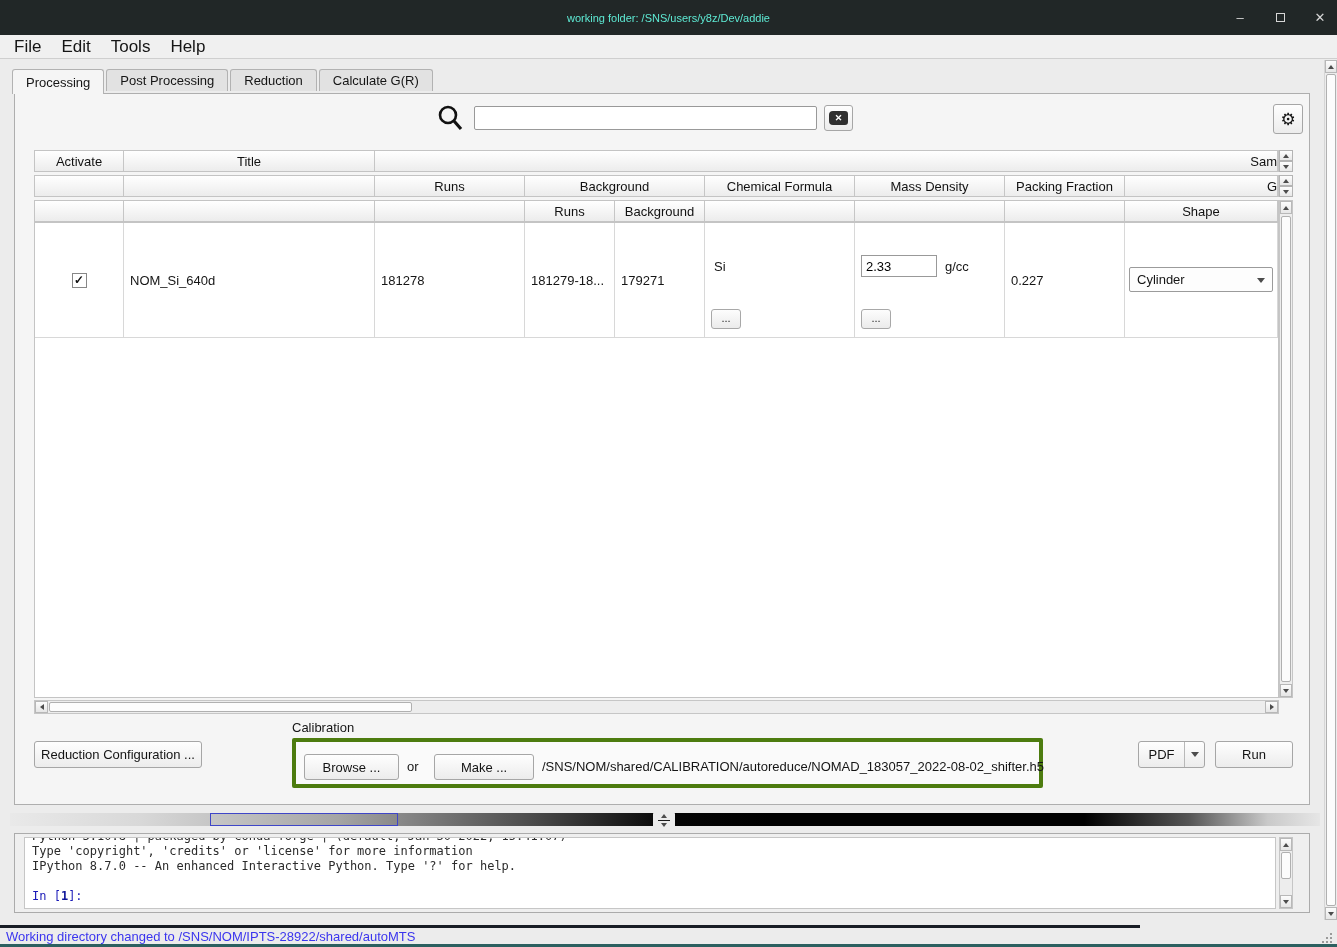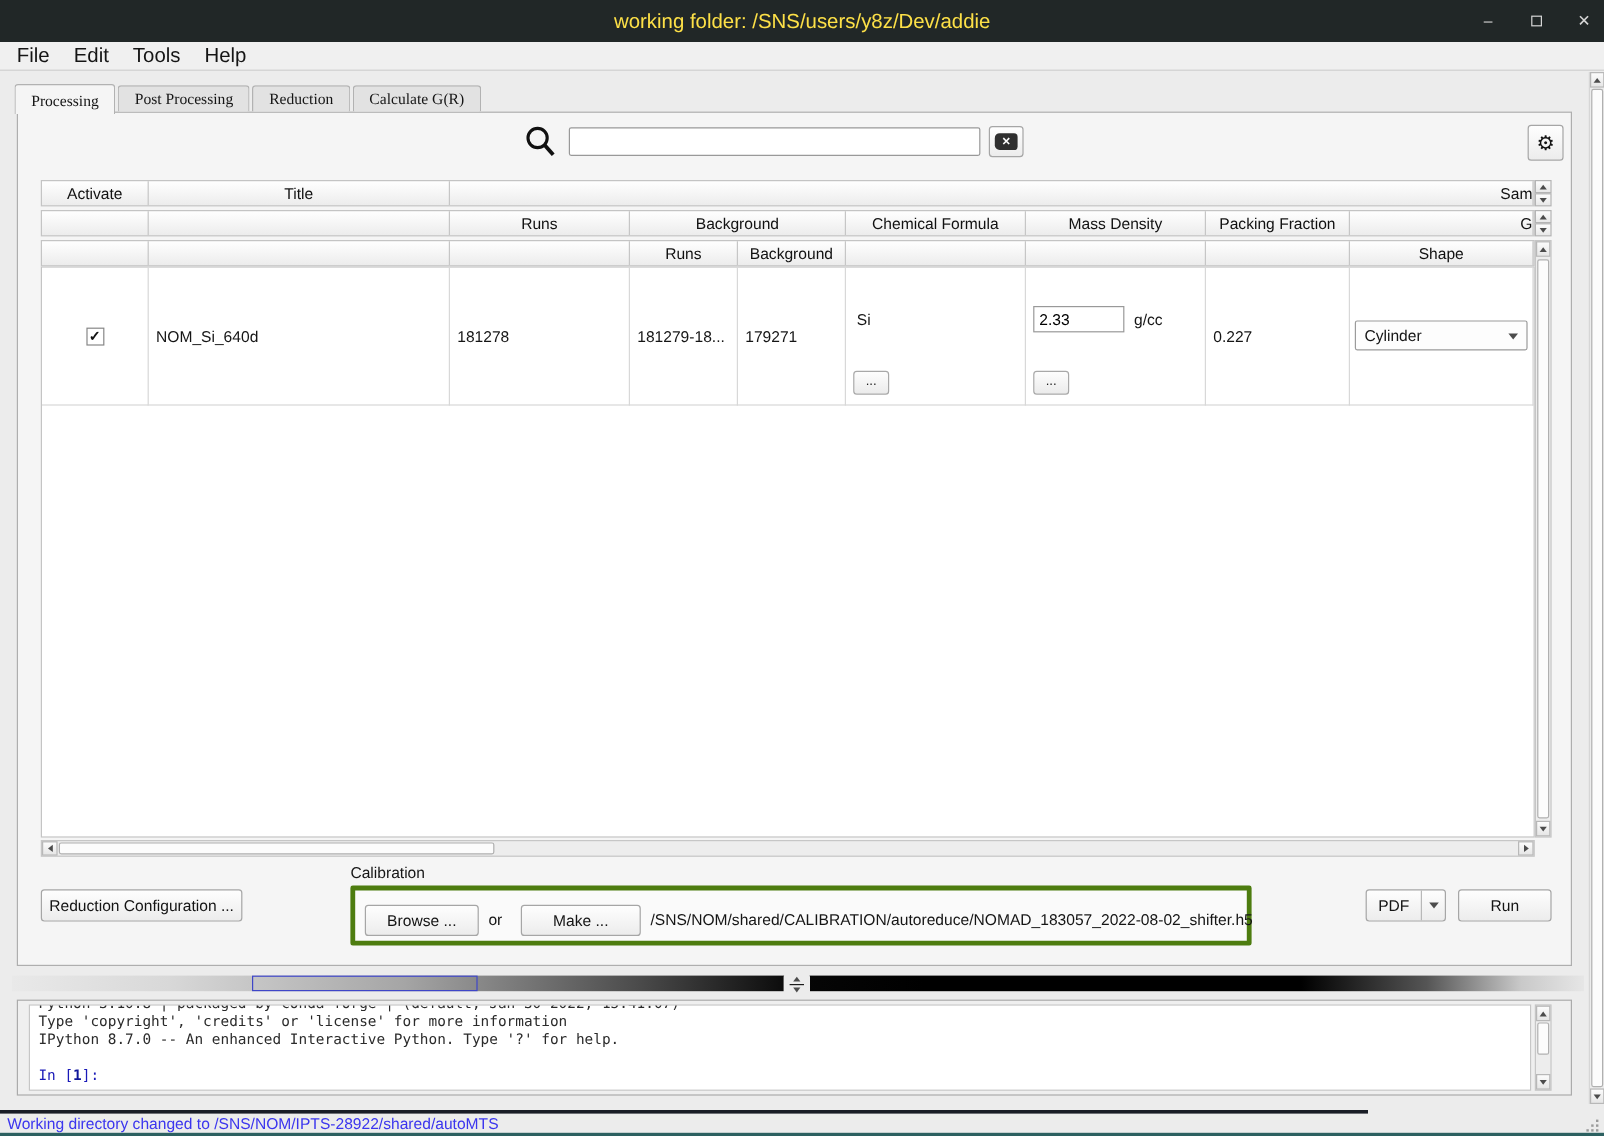--- a/index.html
+++ b/index.html
@@ -5,32 +5,32 @@
   * { box-sizing: border-box; margin: 0; padding: 0; }
   html,body { background:#555; }
   body { font-family:"Liberation Sans", sans-serif; }
   .app { position:relative; width:1337px; height:947px; background:#ececec; overflow:hidden;
          font-size:13px; color:#151515; }
   .abs { position:absolute; }
 
   
   .titlebar { left:0; top:0; width:1337px; height:35px; background:#212727; display:flex;
               align-items:center; justify-content:center; }
-  .titlebar .title { color:#fde047; font-size:17px; }
+  .titlebar .title { color:#5eead4; font-size:11px; }
   .winbtns { position:absolute; right:8px; top:0; height:35px; display:flex; align-items:center; gap:22px; }
   .wbtn { color:#d6d6d6; font-size:13px; width:18px; text-align:center; cursor:default; }
   .maxbox { display:inline-block; width:9px; height:9px; border:1px solid #d6d6d6; }
 
   
   .menubar { left:0; top:35px; width:1337px; height:24px; background:#f0f0f0;
              border-bottom:1px solid #cfcfcf; display:flex; align-items:center; padding-left:4px; }
   .menu-item { padding:3px 10px; font-size:17px; }
 
   
-  .tabbar { left:12px; top:69px; height:25px; display:flex; align-items:center; z-index:3;font-family:Liberation Serif, serif; }
+  .tabbar { left:12px; top:69px; height:25px; display:flex; align-items:flex-start; z-index:3; }
   .tab { height:22px; background:#e2e2e2; border:1px solid #b2b2b2; border-bottom:none;
          border-top-left-radius:3px; border-top-right-radius:3px; padding:3px 13px 0 13px;
          margin-right:2px; font-size:13px; white-space:nowrap; }
   .tab.active { height:25px; background:#f5f5f5; padding-top:5px; margin-bottom:-1px; }
 
   
   .frame { left:14px; top:93px; width:1296px; height:712px; background:#f5f5f5;
            border:1px solid #aeaeae; z-index:2; }
 
   

